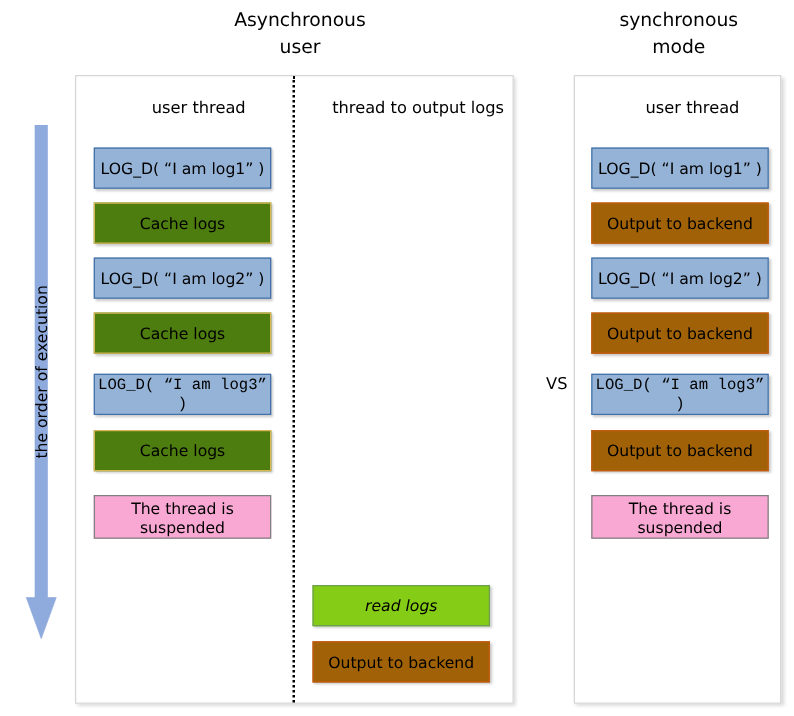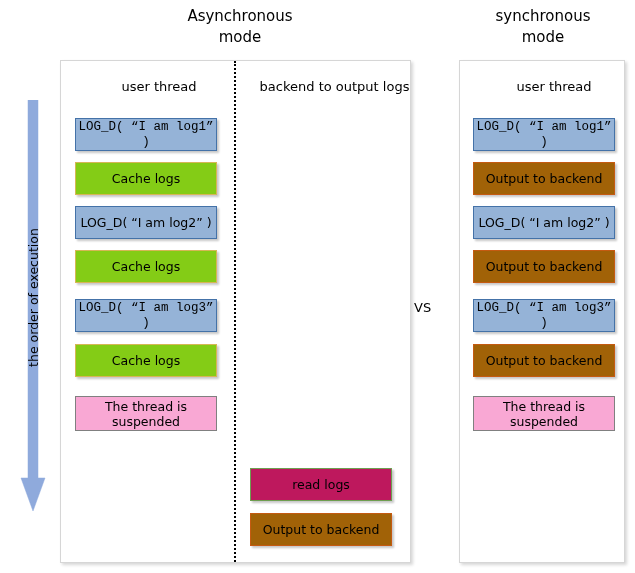--- a/index.html
+++ b/index.html
@@ -73,49 +73,49 @@
     justify-content: center;
     text-align: center;
     font-size: 12.5px;
     line-height: 15px;
     border-width: 1px;
     border-style: solid;
     white-space: pre-line;
     box-shadow: 1.5px 1.5px 2px rgba(0,0,0,0.22);
   }
   .step.blue   { background: #95B3D7; border-color: #4472A8; }
-  .step.yellow { background: #84cc16; border-color: #D6B656; }
+  .step.yellow { background: #4d7c0f; border-color: #D6B656; }
   .step.orange { background: #a16207; border-color: #C55A11; }
-  .step.green  { background: #be185d; border-color: #6E9E50; }
+  .step.green  { background: #84cc16; border-color: #6E9E50; font-style: italic; }
   .step.gray   { background: #f9a8d4; border-color: #808080; box-shadow: none; }
 
   
   .col-a { left: 75px; width: 142px; }
   
   .col-b { left: 250px; width: 142px; }
   
   .col-c { left: 473px; width: 142px; }
 
-  .r1 { top: 118px; height: 33px; font-family: Liberation Mono, monospace; }
+  .r1 { top: 118px; height: 33px; }
   .r2 { top: 162px; height: 33px; }
   .r3 { top: 206px; height: 33px; }
   .r4 { top: 250px; height: 33px; }
   .r5 { top: 299px; height: 33px; font-family: Liberation Mono, monospace; }
   .r6 { top: 344px; height: 33px; }
   .r7 { top: 396px; height: 35px; }
   .r8 { top: 468px; height: 33px; }
   .r9 { top: 513px; height: 33px; }
 
   
   #vs-label {
     position: absolute;
     left: 414px;
     top: 300px;
     width: 40px;
-    text-align: left;
+    text-align: right;
     font-size: 13px;
     color: #000;
   }
 
   
   #exec-arrow {
     position: absolute;
     left: 20px;
     top: 100px;
     width: 26px;
@@ -131,39 +131,39 @@
     color: #000;
     transform: rotate(-90deg);
     transform-origin: center center;
     white-space: nowrap;
   }
 </style>
 </head>
 <body>
 
 <div class="diagram-title" id="title-async">Asynchronous
-mode</div>
+user</div>
 
 <div class="diagram-title" id="title-sync">synchronous
 mode</div>
 
 <div id="exec-arrow">
   <svg width="26" height="412" viewBox="0 0 26 412" xmlns="http://www.w3.org/2000/svg">
     <polygon points="8,0 18,0 18,378 25,378 13,411 1,378 8,378" fill="#8FAADC" stroke="#8FAADC" stroke-width="0.5"></polygon>
   </svg>
   <div id="exec-arrow-label">the order of execution</div>
 </div>
 
 <div class="panel" id="panel-async">
   <div class="divider"></div>
 </div>
 
 <div class="col-header" id="hdr-user-thread-a">user thread</div>
 
-<div class="col-header" id="hdr-output-thread">backend to output logs</div>
+<div class="col-header" id="hdr-output-thread">thread to output logs</div>
 
 <div class="step blue col-a r1">LOG_D( “I am log1” )</div>
 <div class="step yellow col-a r2">Cache logs</div>
 <div class="step blue col-a r3">LOG_D( “I am log2” )</div>
 <div class="step yellow col-a r4">Cache logs</div>
 <div class="step blue col-a r5">LOG_D( “I am log3” )</div>
 <div class="step yellow col-a r6">Cache logs</div>
 <div class="step gray col-a r7">The thread is
 suspended</div>
 

